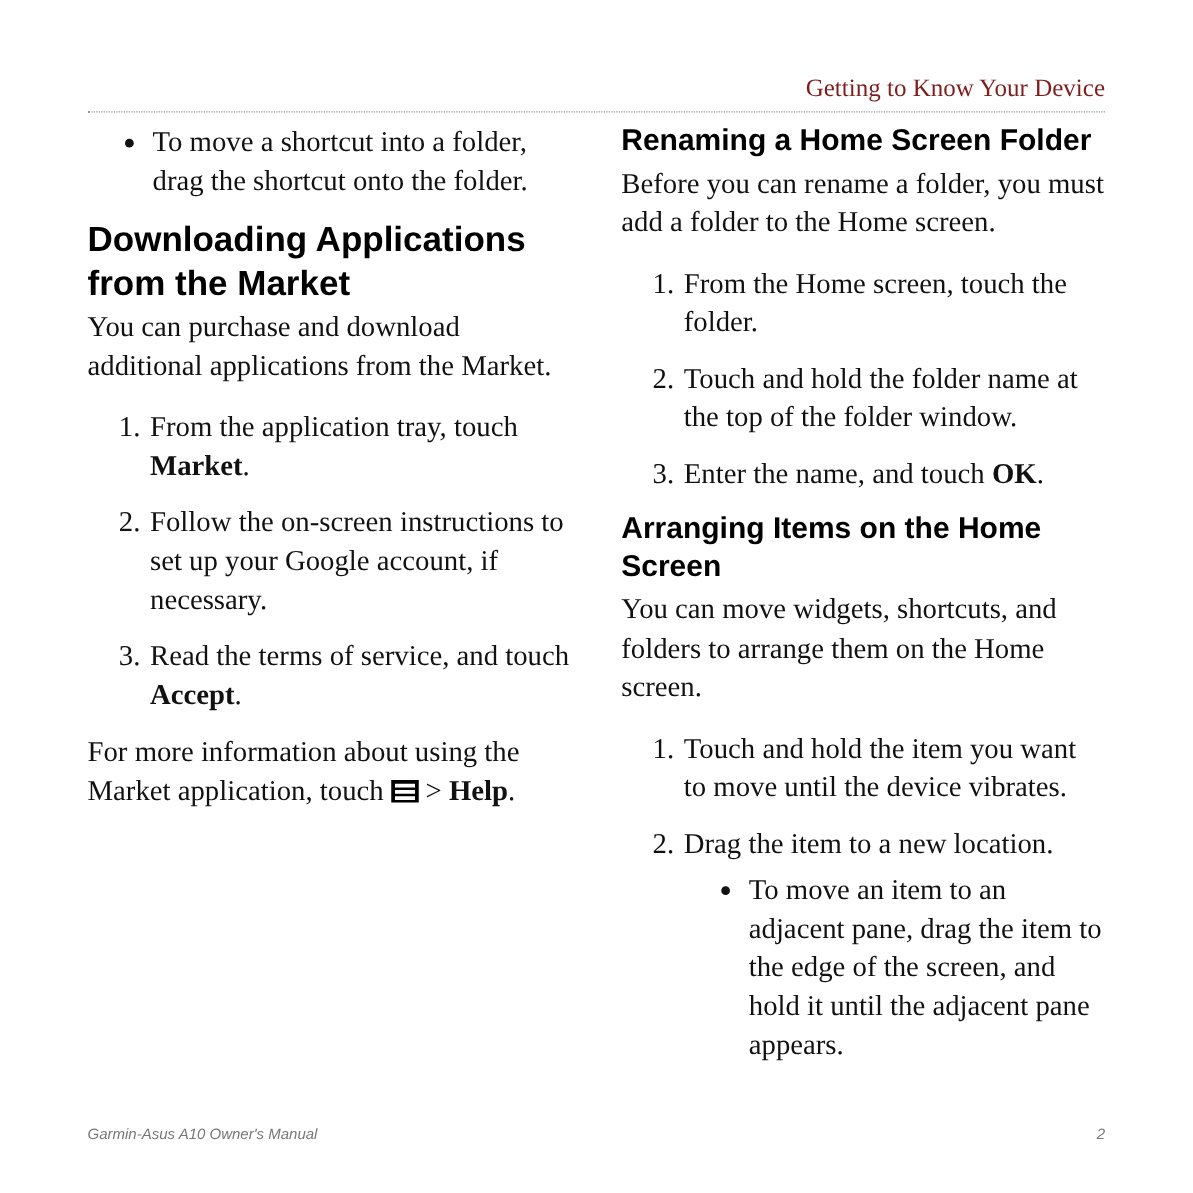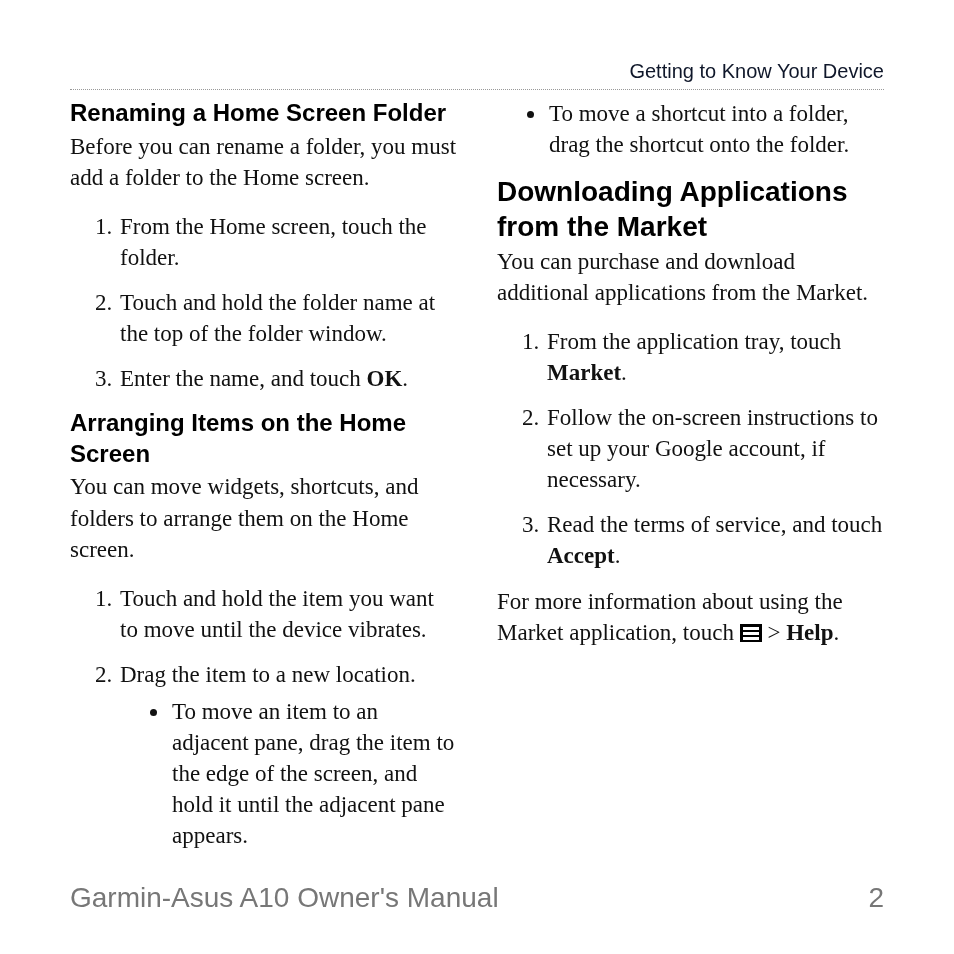--- a/index.html
+++ b/index.html
@@ -7,23 +7,23 @@
     width: 954px;
     height: 954px;
     background: #fff;
     font-family: "Times New Roman", Times, serif;
     color: #111;
     padding: 60px 70px 40px 70px;
     position: relative;
   }
   .header-right {
     text-align: right;
-    font-family: Liberation Sans, sans-serif;
+    font-family: Liberation Serif, serif;
     font-size: 20px;
-    color: #0f172a;
+    color: #7f1d1d;
     padding-bottom: 6px;
     border-bottom: 1.5px dotted #999;
     margin-bottom: 8px;
   }
   .columns {
     display: flex;
     gap: 40px;
   }
   .col {
     flex: 1;
@@ -100,31 +100,55 @@
   .menu-icon .bar { top: 8px; }
   .menu-icon::after { top: 13px; }
   .footer {
     position: absolute;
     bottom: 40px;
     left: 70px;
     right: 70px;
     display: flex;
     justify-content: space-between;
     font-family: Arial, Helvetica, sans-serif;
+    font-style: italic;
     color: #777;
-    font-size: 28px;
+    font-size: 12px;
   }
   .gap-top { margin-top: 22px; }
 </style>
 </head>
 <body>
 
 <div class="header-right">Getting to Know Your Device</div>
 
 <div class="columns">
+
+  <div class="col">
+    <ul class="sub-col2">
+      <li>To move a shortcut into a folder, drag the shortcut onto the folder.</li>
+    </ul>
+
+    <h2 class="section">Downloading Applications from the Market</h2>
+    <p class="body">You can purchase and download additional applications from the Market.</p>
+
+    <ol class="steps">
+      <li>
+        <span>From the application tray, touch </span><span class="bold">Market</span><span>.</span>
+      </li>
+      <li>Follow the on-screen instructions to set up your Google account, if necessary.</li>
+      <li>
+        <span>Read the terms of service, and touch </span><span class="bold">Accept</span><span>.</span>
+      </li>
+    </ol>
+
+    <p class="body">
+      <span>For more information about using the Market application, touch </span><span class="menu-icon"><span class="bar"></span></span><span> &gt; </span><span class="bold">Help</span><span>.</span>
+    </p>
+  </div>
 
   <div class="col">
     <h3 class="subsection">Renaming a Home Screen Folder</h3>
     <p class="body">Before you can rename a folder, you must add a folder to the Home screen.</p>
 
     <ol class="steps">
       <li>From the Home screen, touch the folder.</li>
       <li>Touch and hold the folder name at the top of the folder window.</li>
       <li>
         <span>Enter the name, and touch </span><span class="bold">OK</span><span>.</span>
@@ -138,41 +162,18 @@
       <li>Touch and hold the item you want to move until the device vibrates.</li>
       <li>
         <span>Drag the item to a new location.</span>
         <ul class="sub">
           <li>To move an item to an adjacent pane, drag the item to the edge of the screen, and hold it until the adjacent pane appears.</li>
         </ul>
       </li>
     </ol>
   </div>
 
-  <div class="col">
-    <ul class="sub-col2">
-      <li>To move a shortcut into a folder, drag the shortcut onto the folder.</li>
-    </ul>
-
-    <h2 class="section">Downloading Applications from the Market</h2>
-    <p class="body">You can purchase and download additional applications from the Market.</p>
-
-    <ol class="steps">
-      <li>
-        <span>From the application tray, touch </span><span class="bold">Market</span><span>.</span>
-      </li>
-      <li>Follow the on-screen instructions to set up your Google account, if necessary.</li>
-      <li>
-        <span>Read the terms of service, and touch </span><span class="bold">Accept</span><span>.</span>
-      </li>
-    </ol>
-
-    <p class="body">
-      <span>For more information about using the Market application, touch </span><span class="menu-icon"><span class="bar"></span></span><span> &gt; </span><span class="bold">Help</span><span>.</span>
-    </p>
-  </div>
-
 </div>
 
 <div class="footer">
   <span>Garmin-Asus A10 Owner's Manual</span>
   <span>2</span>
 </div>
 
 </body></html>

